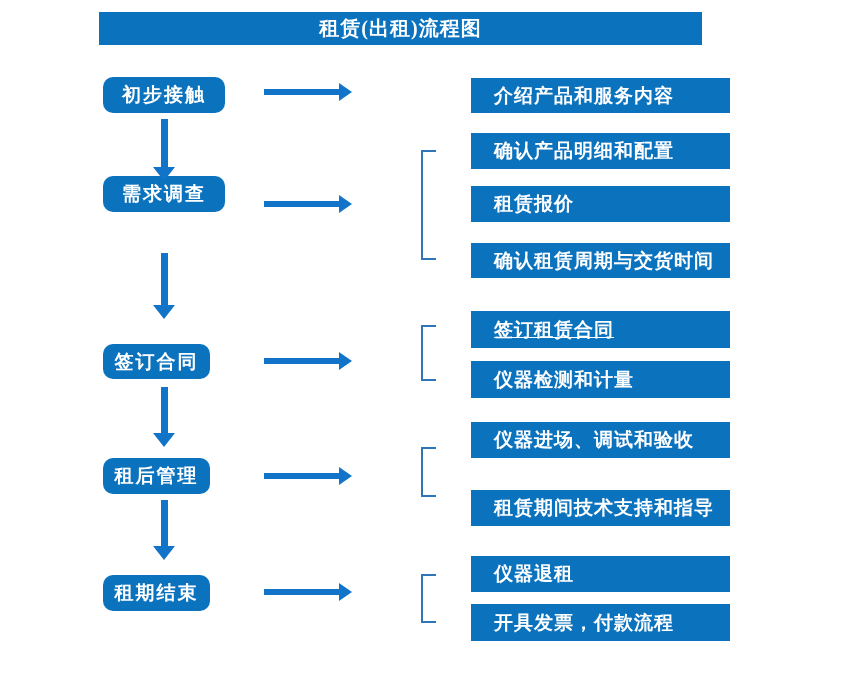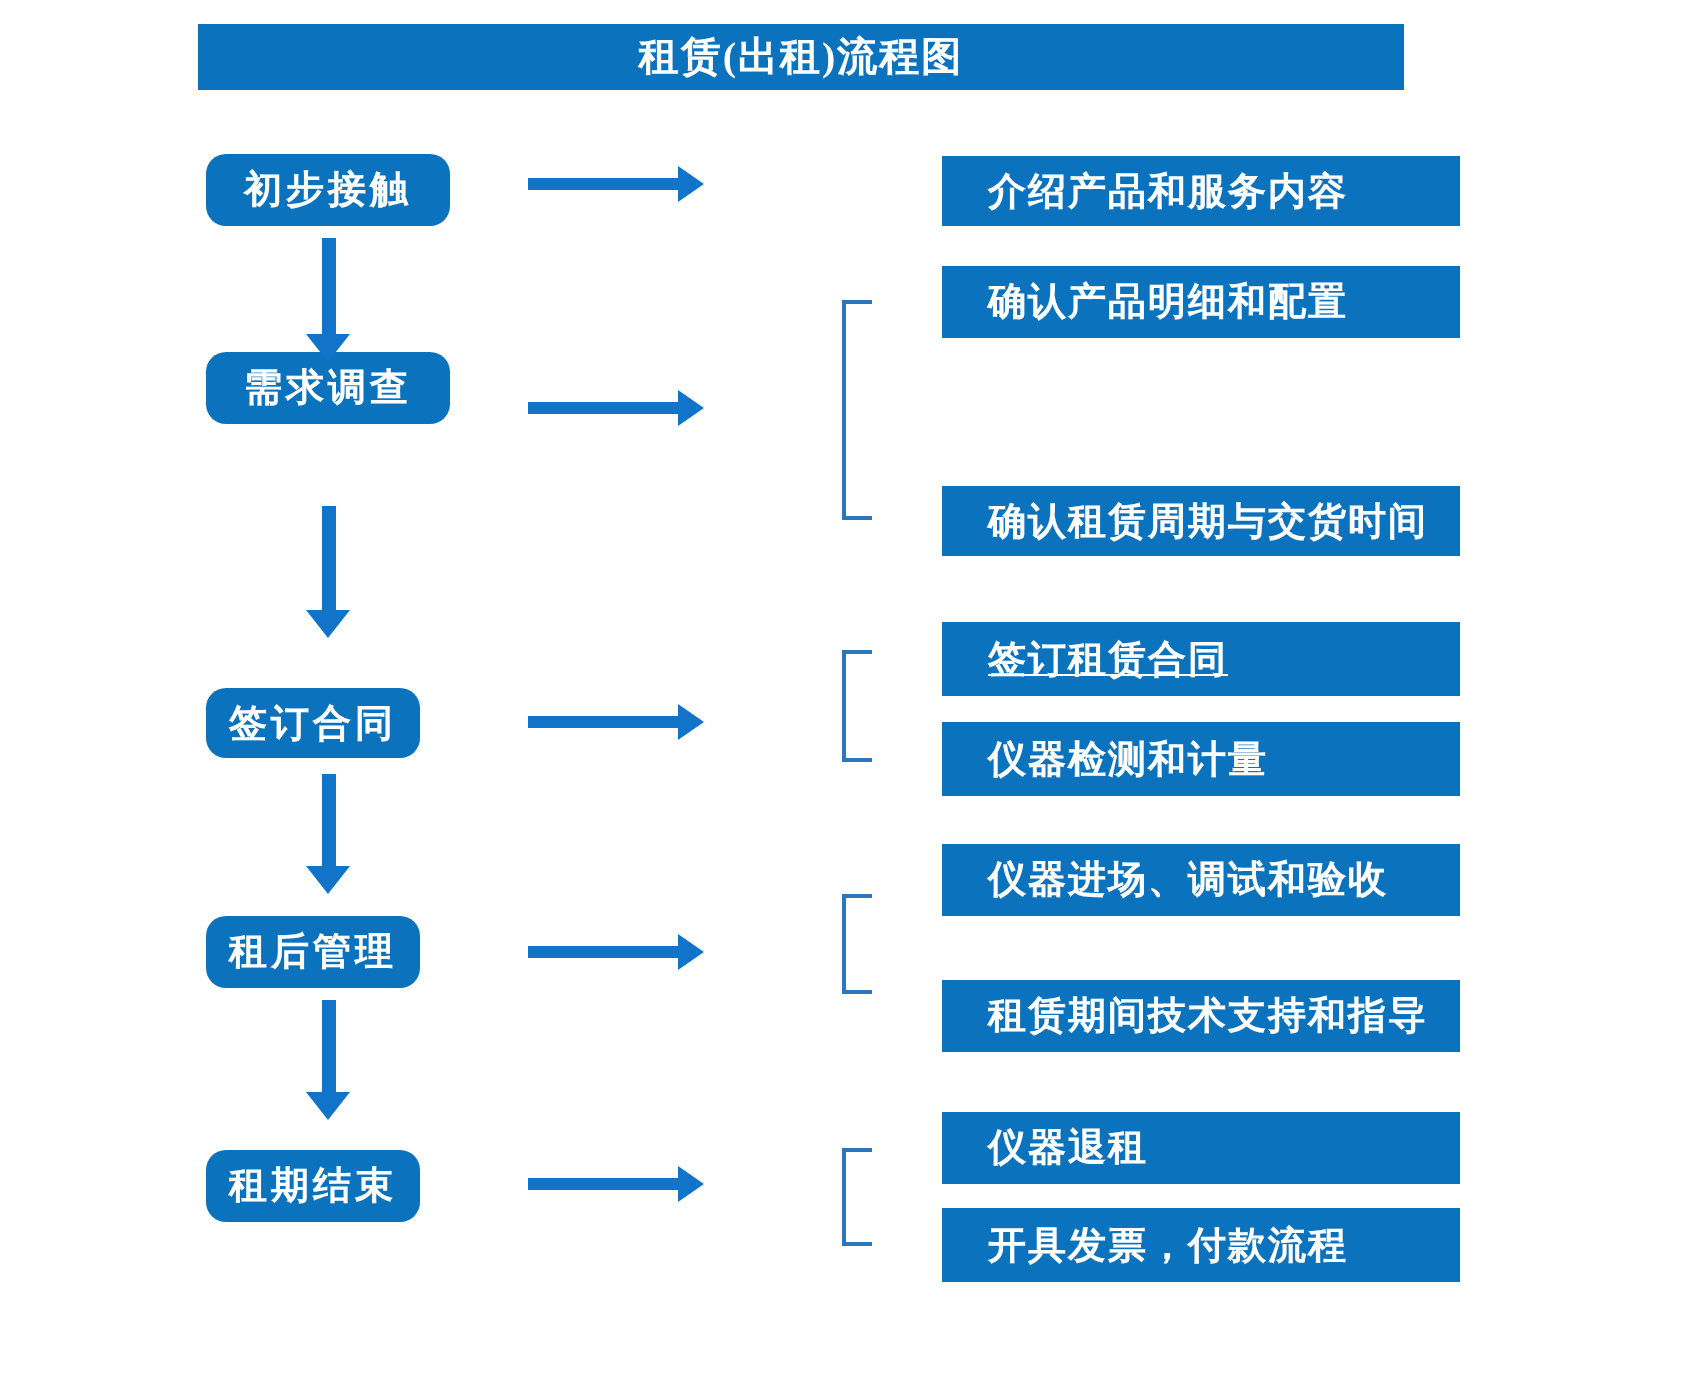--- a/index.html
+++ b/index.html
@@ -146,20 +146,21 @@
       <div class="head"></div>
     </div>
 
   <div class="bracket b0"></div>
   <div class="bracket b1"></div>
   <div class="bracket b2"></div>
   <div class="bracket b3"></div>
 
   <div class="detail-box d0">介绍产品和服务内容</div>
   <div class="detail-box d1">确认产品明细和配置</div>
+  <div class="detail-box d2">租赁报价</div>
   <div class="detail-box d3">确认租赁周期与交货时间</div>
   <div class="detail-box d4">签订租赁合同</div>
   <div class="detail-box d5">仪器检测和计量</div>
   <div class="detail-box d6">仪器进场、调试和验收</div>
   <div class="detail-box d7">租赁期间技术支持和指导</div>
   <div class="detail-box d8">仪器退租</div>
   <div class="detail-box d9">开具发票，付款流程</div>
 
 </div>
 

